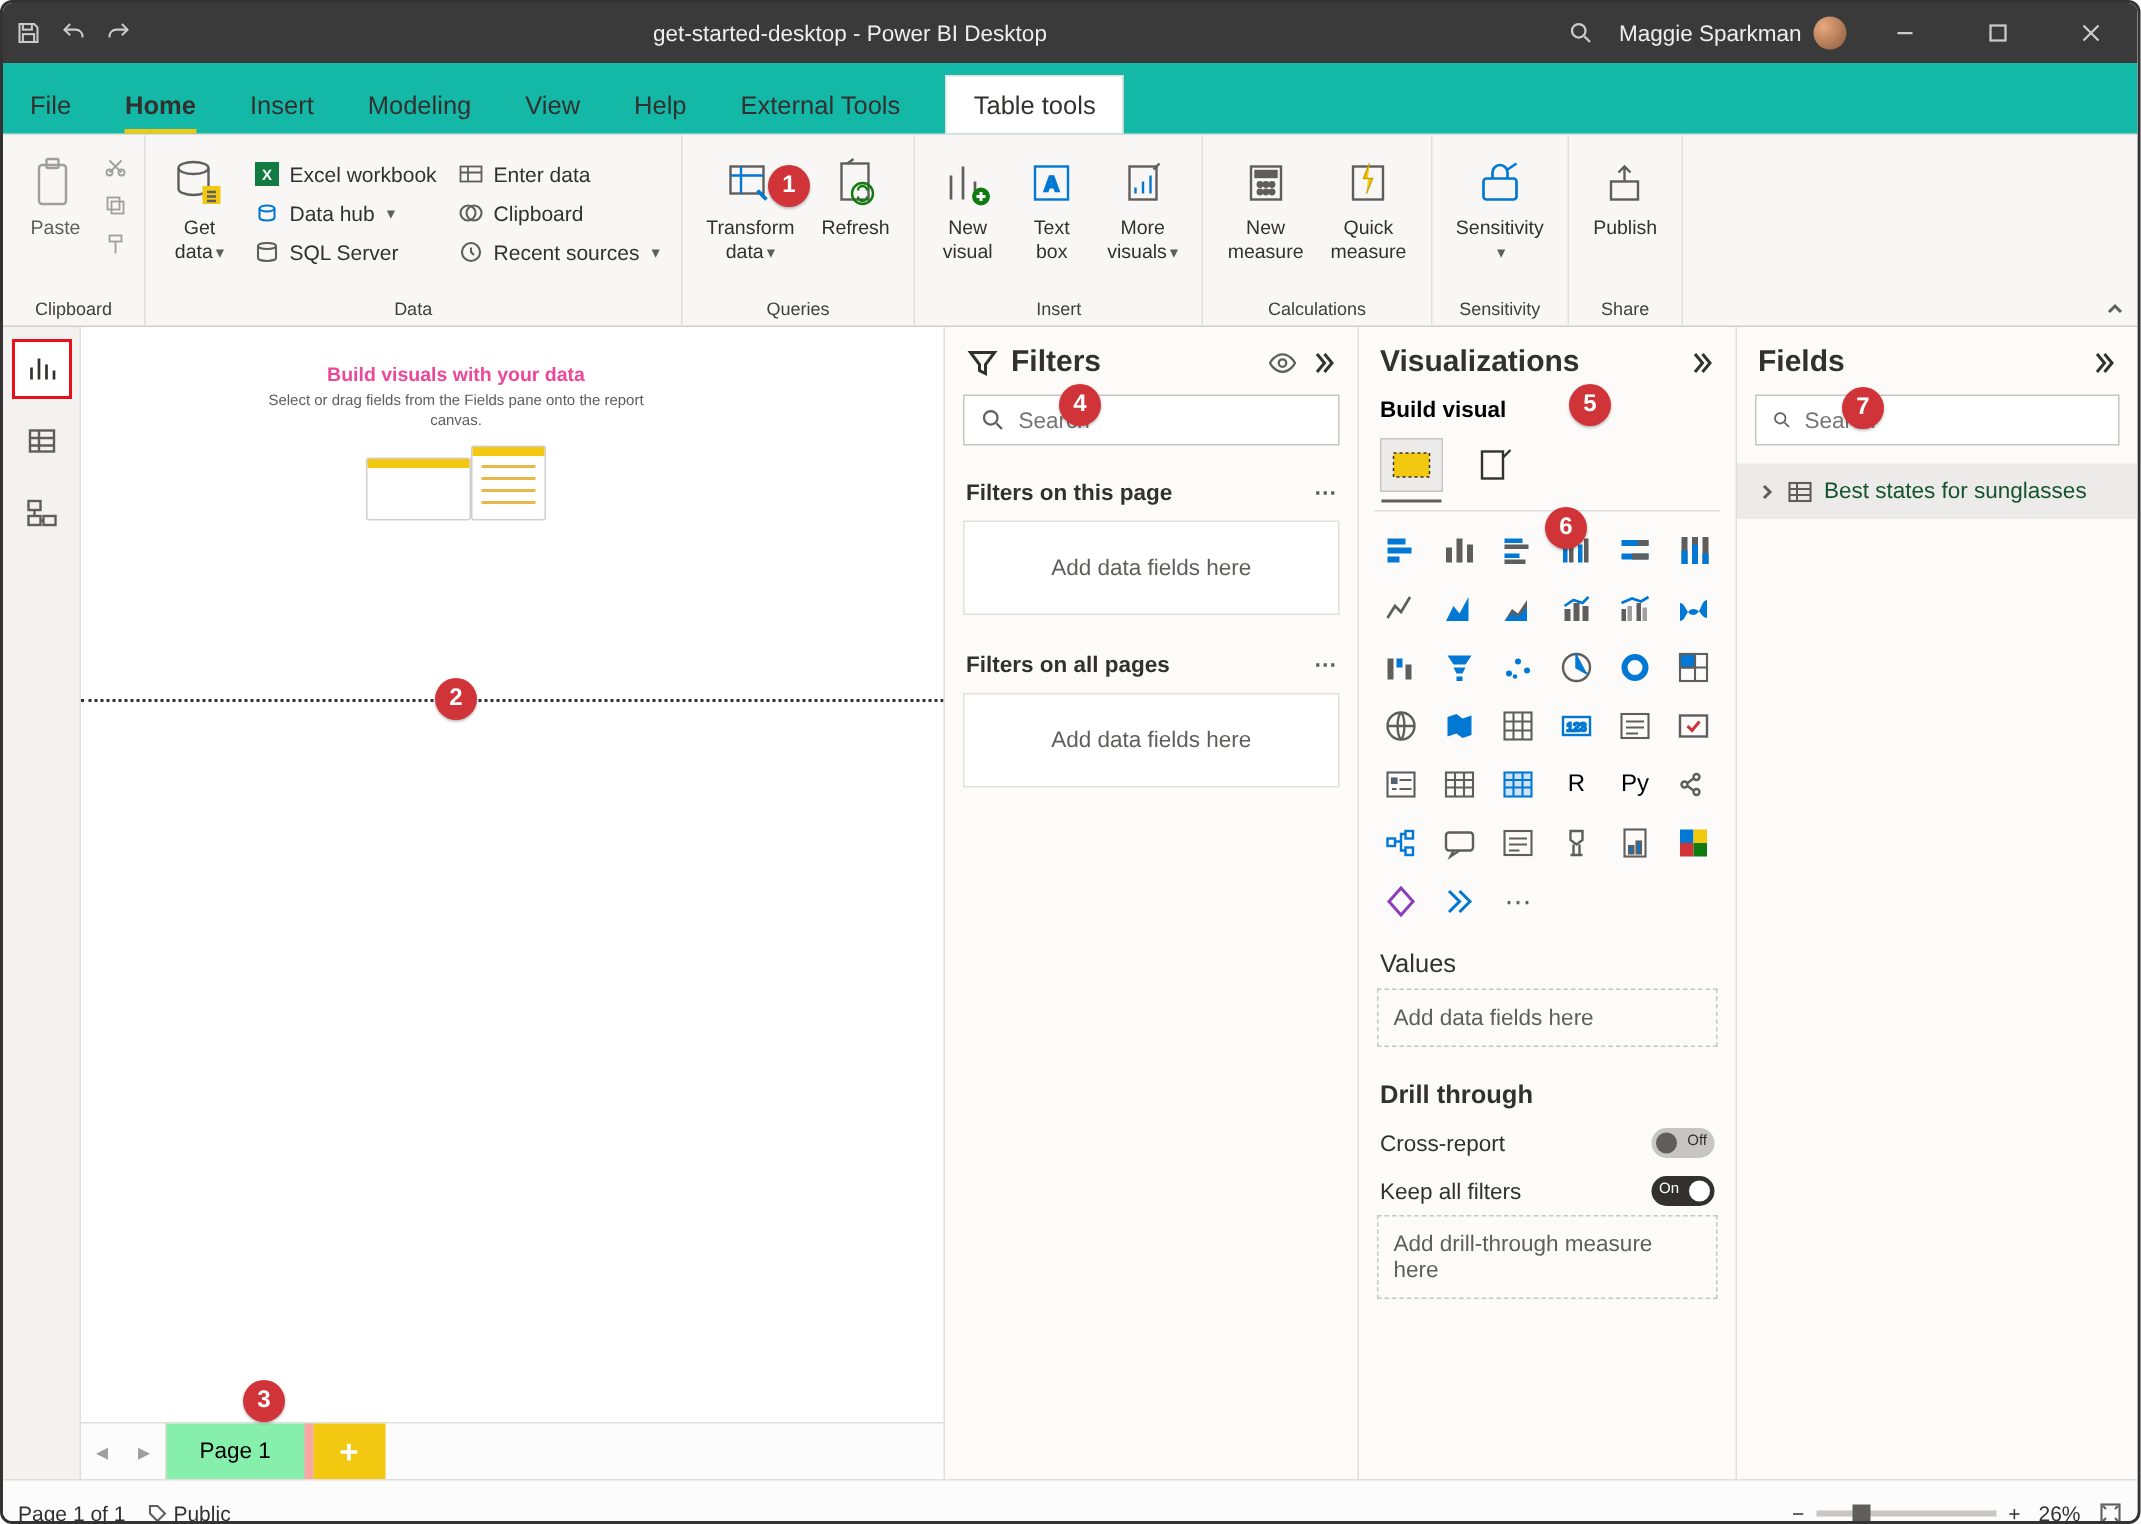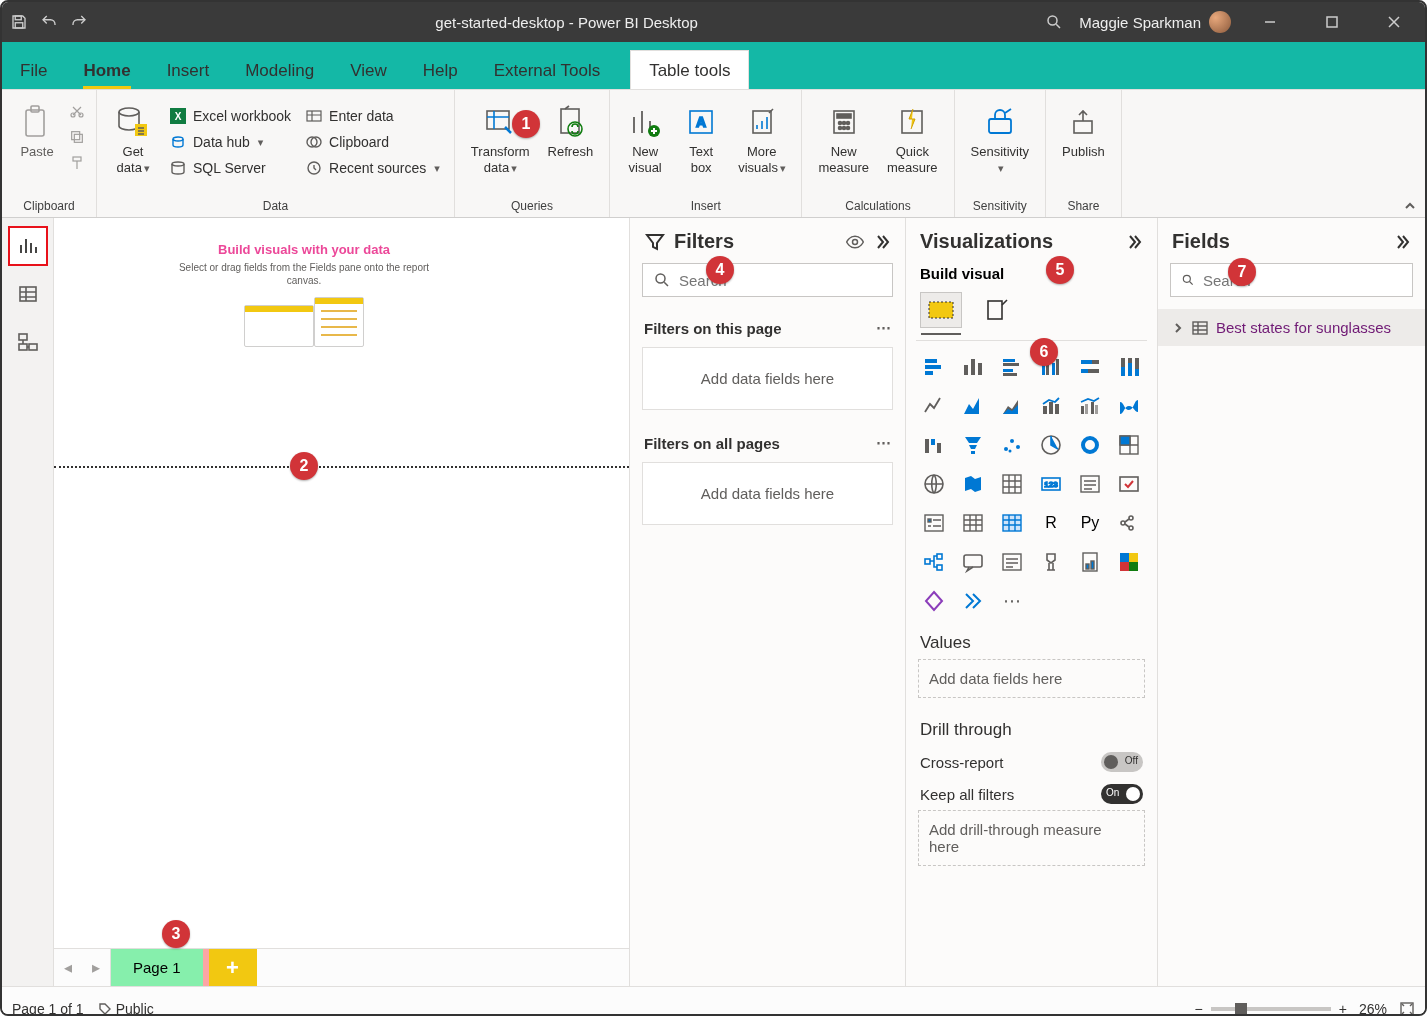--- a/index.html
+++ b/index.html
@@ -85,21 +85,21 @@
 .viz-drop { margin: 0 12px 10px; border: 1px dashed #c8c6c4; padding: 10px 10px; font-size: 15px; color: #605e5c; }
 .toggle-row { display: flex; justify-content: space-between; align-items: center; padding: 6px 14px; font-size: 15px; color: #323130; }
 .toggle { width: 42px; height: 20px; border-radius: 10px; background: #c8c6c4; position: relative; }
 .toggle::before { content: attr(data-label); position: absolute; font-size: 10px; color: #323130; }
 .toggle.off::before { right: 5px; top: 3px; content: "Off"; }
 .toggle.off::after { content: ""; position: absolute; left: 3px; top: 3px; width: 14px; height: 14px; border-radius: 50%; background: #605e5c; }
 .toggle.on { background: #323130; }
 .toggle.on::before { left: 5px; top: 3px; content: "On"; color: #fff; }
 .toggle.on::after { content: ""; position: absolute; right: 3px; top: 3px; width: 14px; height: 14px; border-radius: 50%; background: #fff; }
 
-.field-item { display: flex; align-items: center; gap: 8px; padding: 10px 14px; font-size: 15px; color: #701a75; background: #edebe9; cursor: pointer; }
+.field-item { display: flex; align-items: center; gap: 8px; padding: 10px 14px; font-size: 15px; color: #14532d; background: #edebe9; cursor: pointer; }
 
 
 .statusbar { height: 44px; border-top: 1px solid #e1dfdd; display: flex; align-items: center; padding: 0 10px; font-size: 14px; color: #323130; background: #fcfcfc; }
 .statusbar .spacer { flex: 1; }
 .zoomslider { width: 120px; height: 4px; background: #c8c6c4; margin: 0 8px; position: relative; }
 .zoomslider::after { content:""; position:absolute; left: 24px; top:-4px; width:12px; height:12px; background:#605e5c; }
 .st-item { margin-right: 14px; display: flex; align-items: center; gap: 4px; }
 
 
 .badge { position: absolute; width: 28px; height: 28px; border-radius: 50%; background: #d13438; color: #fff; font-weight: 600; font-size: 16px; display: flex; align-items: center; justify-content: center; z-index: 50; box-shadow: 0 1px 2px rgba(0,0,0,0.3); }
@@ -775,21 +775,21 @@
           <svg width="24" height="24" viewBox="0 0 24 24" fill="none" stroke="#0078d4" stroke-width="2">
             <path d="M5 5l7 7-7 7M12 5l7 7-7 7"></path>
           </svg>
         </div>
       <div class="vizicon">
           <span style="font-size:18px;color:#605e5c">⋯</span>
         </div>
     </div>
     <div class="viz-section-label">Values</div>
     <div class="viz-drop">Add data fields here</div>
-    <div class="viz-section-label" style="font-weight:400">Drill through</div>
+    <div class="viz-section-label" style="font-weight:700">Drill through</div>
     <div class="toggle-row">
       <span>Cross-report</span>
       <div class="toggle off"></div>
     </div>
     <div class="toggle-row">
       <span>Keep all filters</span>
       <div class="toggle on"></div>
     </div>
     <div class="viz-drop">Add drill-through measure here</div>
   </div>

